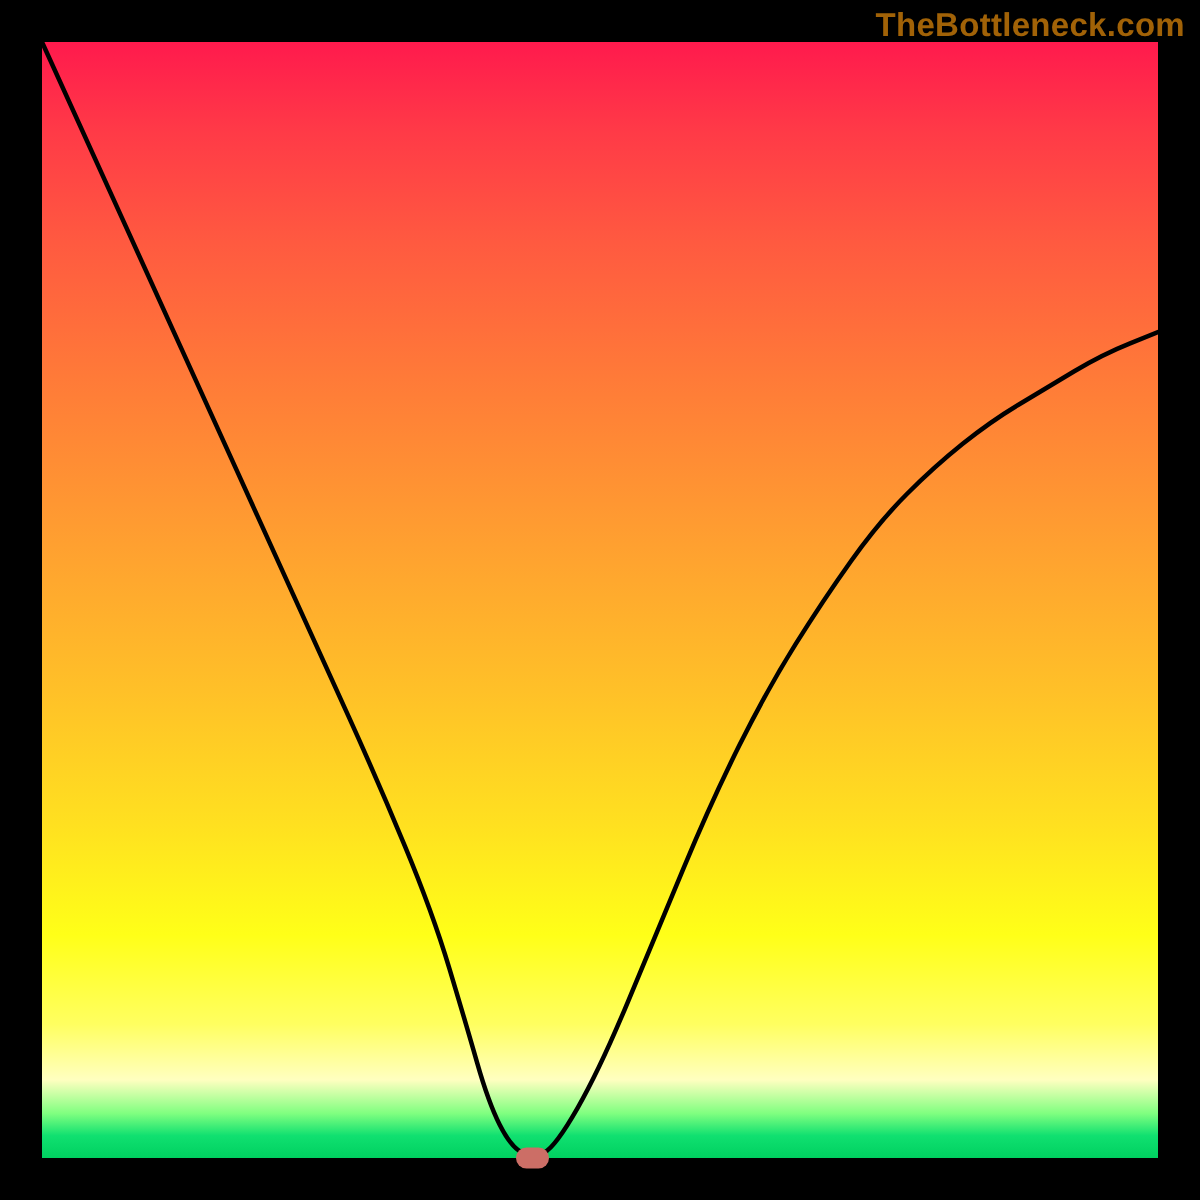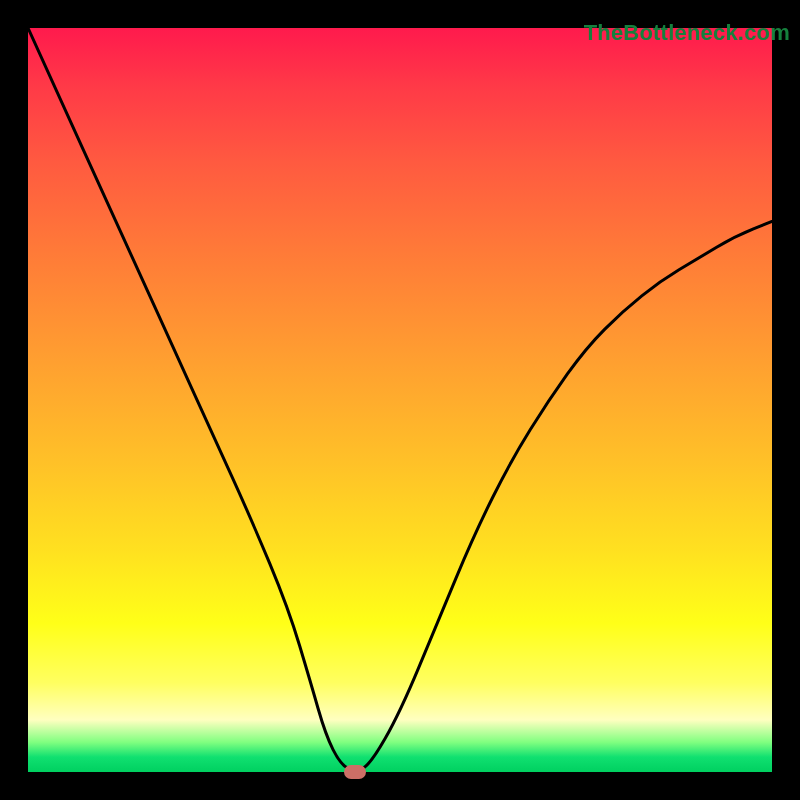--- a/index.html
+++ b/index.html
@@ -26,26 +26,26 @@
       #ffe020 70%,
       #ffff18 80%,
       #ffff60 88%,
       #ffffc0 93%,
       #80ff80 96%,
       #10e070 98%,
       #00d060 100%);
   }
   .watermark {
     position: absolute;
-    top: 20px;
+    top: 4px;
     right: 10px;
     font-family: Arial, Helvetica, sans-serif;
     font-size: 22px;
     font-weight: 600;
-    color: #15803d;
+    color: #a16207;
     letter-spacing: 0.2px;
     user-select: none;
   }
   svg.curve {
     position: absolute;
     left: 0;
     top: 0;
     width: 744px;
     height: 744px;
     pointer-events: none;

